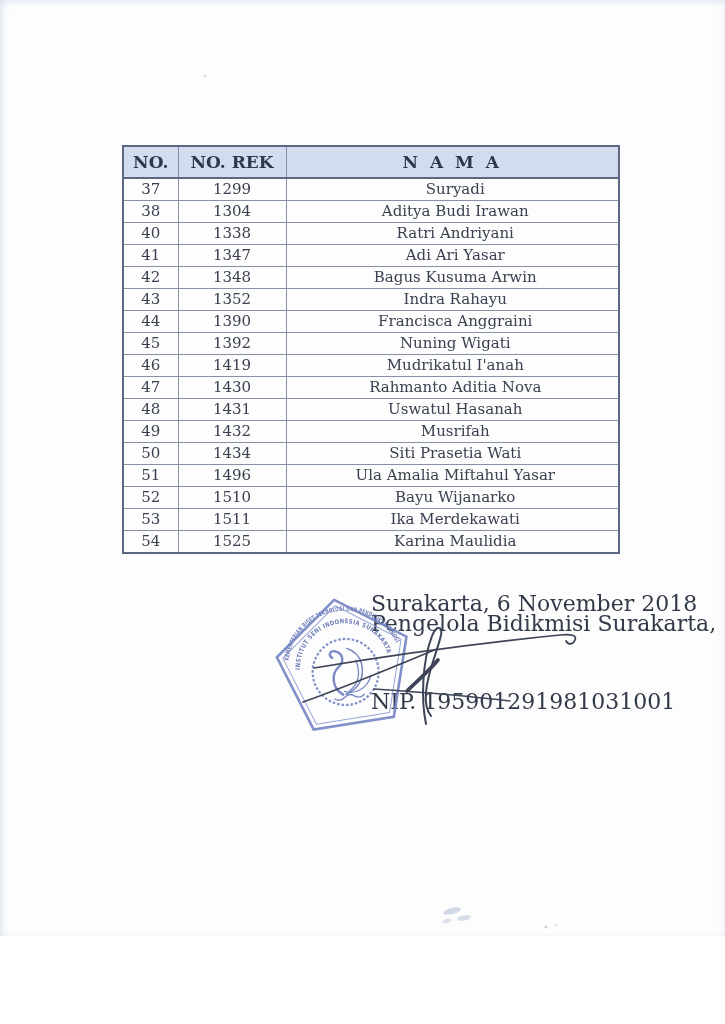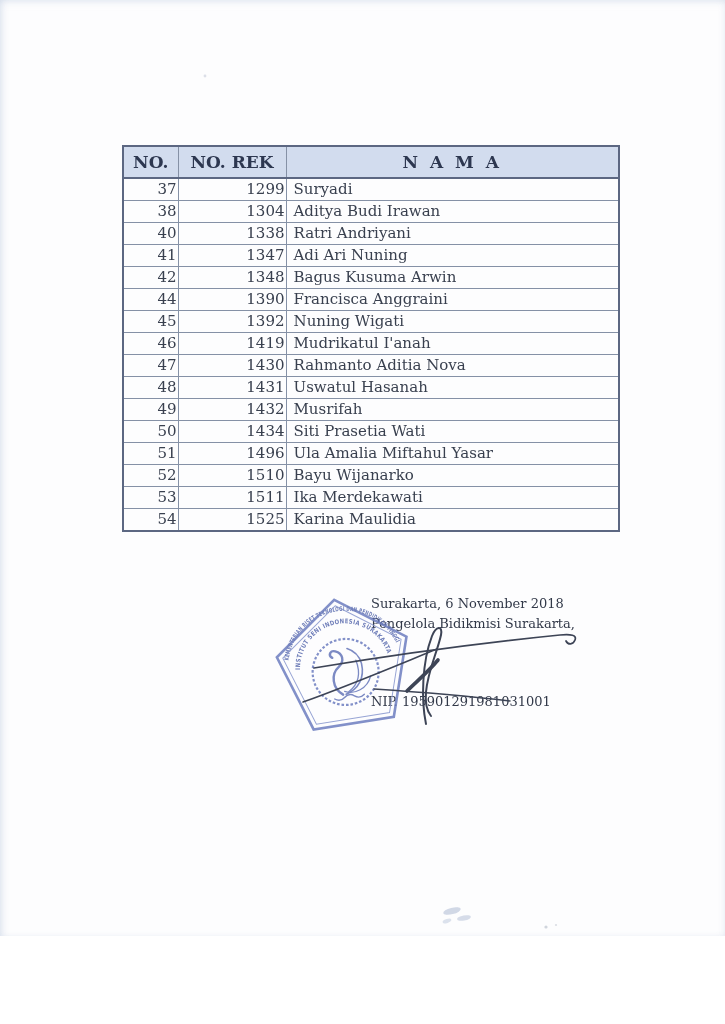--- a/index.html
+++ b/index.html
@@ -19,28 +19,28 @@
   }
   .roster th,.roster td{
     border:1px solid #8591a6;overflow:hidden;white-space:nowrap;
   }
   .roster thead th{
     background:#d2dcee;height:28px;font-size:17px;font-weight:bold;
     color:#2d3750;text-align:center;border-bottom:2px solid #5c6782;
   }
   .roster thead th.col-nama{letter-spacing:3px;}
   .roster td{
-    height:19px;line-height:19px;font-size:15px;color:#39404f;
-  }
-  .roster td.cell-no,.roster td.cell-rek{text-align:right;}
+    height:19px;line-height:19px;font-size:15px;color:#39404f;text-align:center;
+  }
+  .roster td.cell-no,.roster td.cell-rek{text-align:center;}
   .roster td.cell-nama{padding-left:7px;}
   
   .sig-block{
     position:absolute;left:371px;top:594px;
-    font-size:13px;line-height:20px;color:#323949;white-space:nowrap;
+    font-size:22px;line-height:20px;color:#323949;white-space:nowrap;
   }
   .sig-block .sig-gap{height:58px;}
   
   .stamp-svg{position:absolute;left:272px;top:592px;}
   .overlay-svg{position:absolute;left:0;top:0;}
 </style>
 </head>
 <body>
 
 <div class="page">
@@ -70,26 +70,31 @@
       <td class="cell-nama">Aditya Budi Irawan</td>
     </tr>
         <tr>
       <td class="cell-no">40</td>
       <td class="cell-rek">1338</td>
       <td class="cell-nama">Ratri Andriyani</td>
     </tr>
         <tr>
       <td class="cell-no">41</td>
       <td class="cell-rek">1347</td>
-      <td class="cell-nama">Adi Ari Nuning</td>
+      <td class="cell-nama">Adi Ari Yasar</td>
     </tr>
         <tr>
       <td class="cell-no">42</td>
       <td class="cell-rek">1348</td>
       <td class="cell-nama">Bagus Kusuma Arwin</td>
+    </tr>
+        <tr>
+      <td class="cell-no">43</td>
+      <td class="cell-rek">1352</td>
+      <td class="cell-nama">Indra Rahayu</td>
     </tr>
         <tr>
       <td class="cell-no">44</td>
       <td class="cell-rek">1390</td>
       <td class="cell-nama">Francisca Anggraini</td>
     </tr>
         <tr>
       <td class="cell-no">45</td>
       <td class="cell-rek">1392</td>
       <td class="cell-nama">Nuning Wigati</td>

